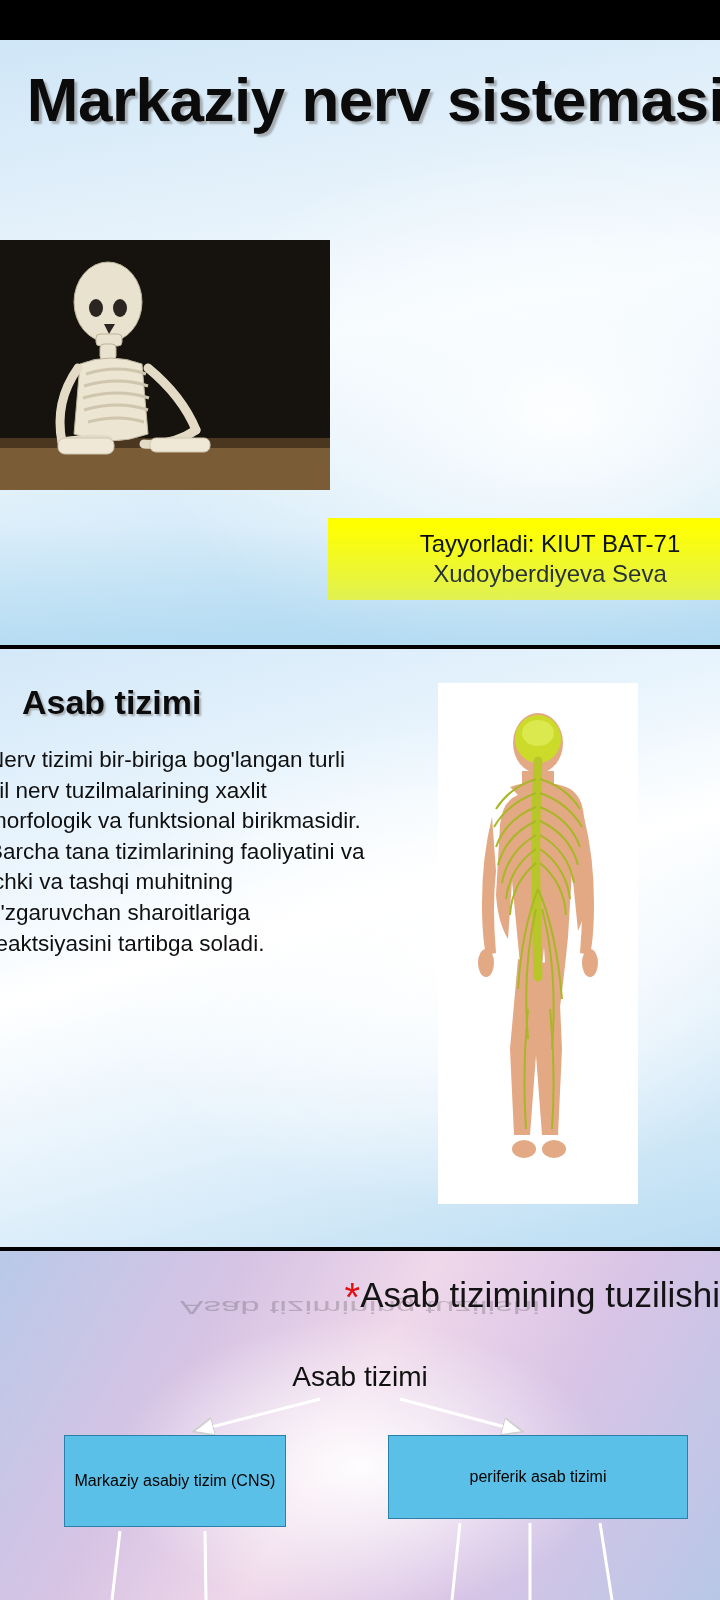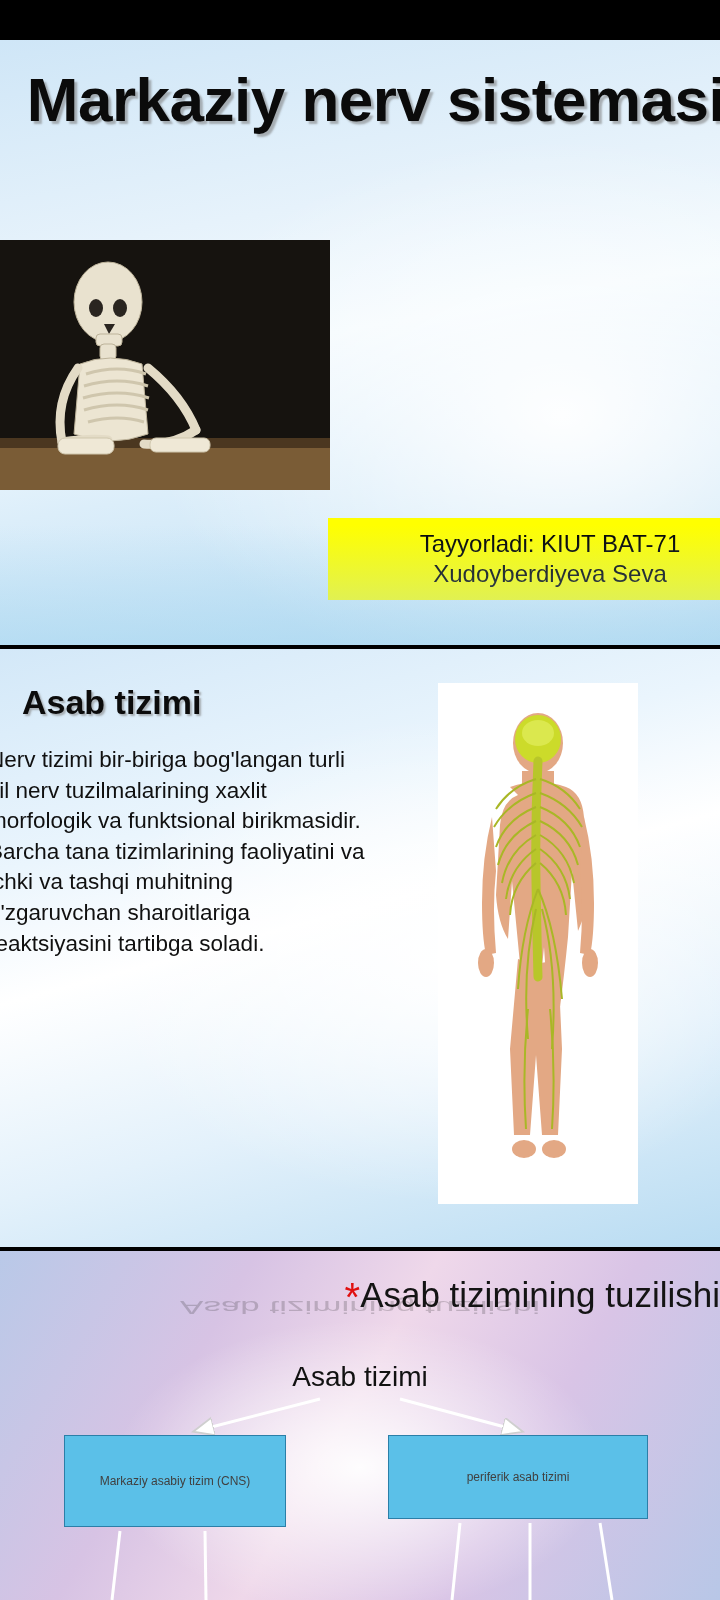--- a/index.html
+++ b/index.html
@@ -173,32 +173,32 @@
     top: 110px;
     width: 720px;
     text-align: center;
     font-size: 28px;
     color: #111;
   }
   .node {
     position: absolute;
     background: #5bc0e8;
     border: 1px solid #2b7fa8;
-    color: #404040;
-    font-size: 12px;
+    color: #000000;
+    font-size: 16px;
     line-height: 1.2;
     text-align: center;
     display: flex;
     align-items: center;
     justify-content: center;
     padding: 4px;
     box-sizing: border-box;
   }
   .node-cns { left: 64px; top: 184px; width: 222px; height: 92px; }
-  .node-pns { left: 388px; top: 184px; width: 260px; height: 84px; }
+  .node-pns { left: 388px; top: 184px; width: 300px; height: 84px; }
   .arrow-svg { position: absolute; left: 0; top: 0; width: 720px; height: 349px; pointer-events: none; }
 
   
   .topbar {
     position: absolute; left: 0; top: 0; width: 720px; height: 40px; background: #000;
   }
 </style>
 </head>
 <body>
 

